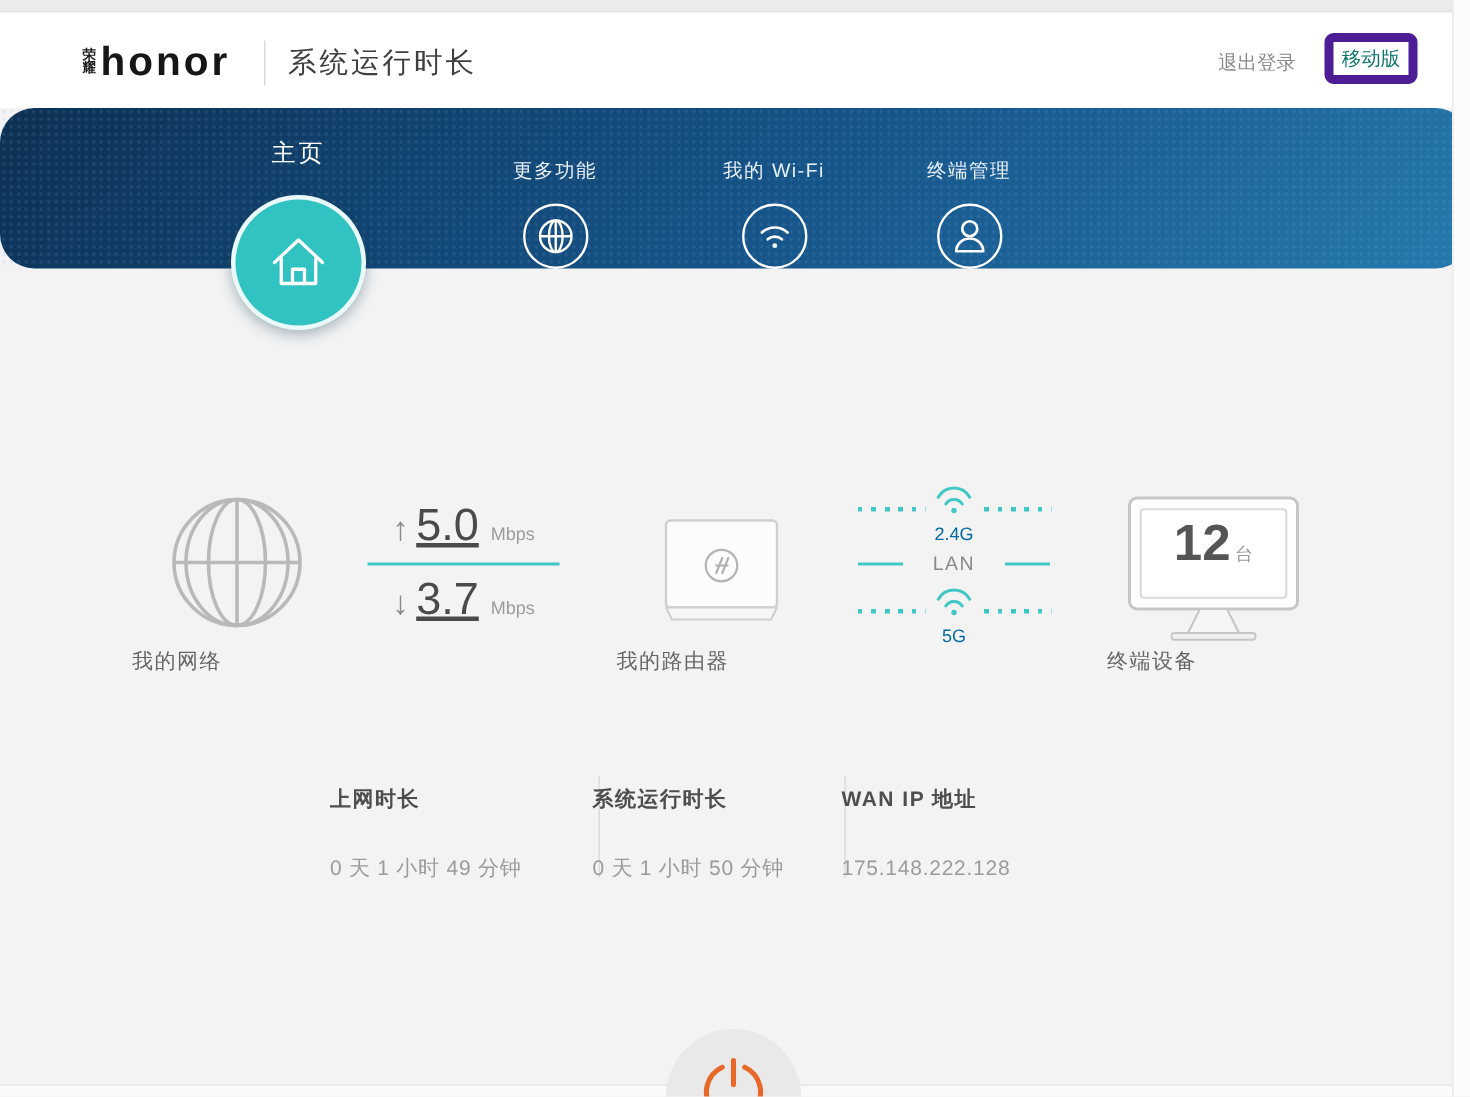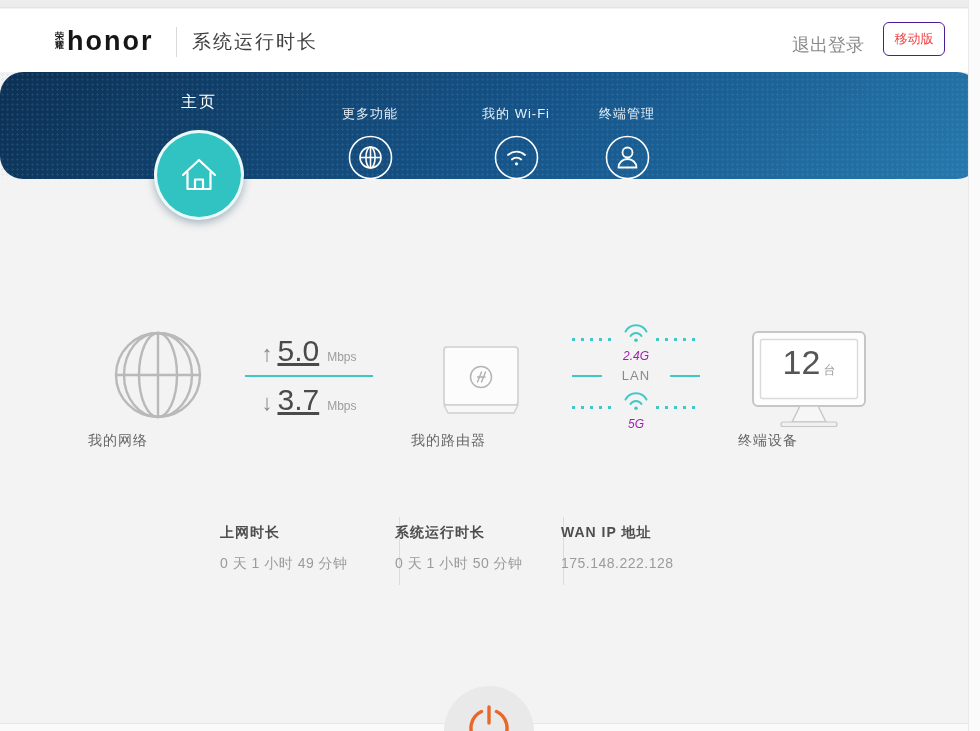--- a/index.html
+++ b/index.html
@@ -11,22 +11,22 @@
   .top-strip { position:absolute; left:0; top:0; width:980px; height:8px; background:#ececec; border-bottom:1px solid #e3e3e3; }
 
   
   .header { position:absolute; left:0; top:9px; width:980px; height:63px; background:#ffffff; }
   .logo-wrap { position:absolute; left:55px; top:14px; height:36px; display:flex; align-items:center; }
   .logo-stack { display:flex; flex-direction:column; justify-content:center; margin-right:3px; }
   .logo-stack span { font-size:9px; line-height:9px; font-weight:bold; color:#1a1a1a; }
   .logo-word { font-size:27px; font-weight:bold; letter-spacing:2px; color:#161616; line-height:34px; }
   .logo-divider { position:absolute; left:176px; top:18px; width:1px; height:30px; background:#d9d9d9; }
   .page-title { position:absolute; left:192px; top:20px; font-size:19px; letter-spacing:2px; color:#3f3f3f; }
-  .logout-link { position:absolute; right:116px; top:24px; font-size:18px; color:#8a8a8a; cursor:pointer; }
-  .mobile-btn { position:absolute; right:35px; top:13px; width:62px; height:34px; border:1px solid #4c1d95; border-radius:6px; background:#fff; font-size:13px; color:#ef4444; display:flex; align-items:center; justify-content:center; cursor:pointer; }
+  .logout-link { position:absolute; right:116px; top:24px; font-size:13px; color:#8a8a8a; cursor:pointer; }
+  .mobile-btn { position:absolute; right:35px; top:13px; width:62px; height:34px; border:6px solid #4c1d95; border-radius:6px; background:#fff; font-size:13px; color:#0f766e; display:flex; align-items:center; justify-content:center; cursor:pointer; }
 
   
   .nav { position:absolute; left:0; top:72px; width:980px; height:107px;
          background:linear-gradient(135deg,#0c3053 0%,#16558a 55%,#2679ad 100%);border-radius:23px; }
   .nav::after { content:""; position:absolute; inset:0;
          background-image:radial-gradient(circle, rgba(120,175,220,0.14) 1px, transparent 1.3px);
          background-size:5px 5px; pointer-events:none; }
   .nav-item { position:absolute; width:130px; text-align:center; cursor:pointer; z-index:2; }
   .nav-label { color:#e8f0f7; font-size:13px; letter-spacing:1px; display:block; }
   .nav-label-active { color:#ffffff; font-size:16px; letter-spacing:2px; display:block; }
@@ -45,32 +45,32 @@
   .speed-row { display:flex; align-items:baseline; justify-content:center; height:36px; }
   .speed-arrow { font-size:22px; color:#8a8a8a; margin-right:5px; }
   .speed-value { font-size:30px; color:#4a4a4a;text-decoration:underline; }
   .speed-unit { font-size:12px; color:#9c9c9c; margin-left:8px; }
   .speed-divider { width:128px; height:2px; background:#3ec6c9; margin:5px 0 6px; }
 
   
   .link-dots { position:absolute; height:3px;
          background:repeating-linear-gradient(90deg,#40c8c6 0 3px, transparent 3px 9px); }
   .link-solid { position:absolute; height:2px; background:#40c8c6; }
-  .link-caption { position:absolute; font-size:12px; color:#a21caf; text-align:center; width:60px;font-style:italic; }
+  .link-caption { position:absolute; font-size:12px; color:#0369a1; text-align:center; width:60px; }
   .lan-text { position:absolute; font-size:13px; color:#8a8a8a; letter-spacing:1px; }
 
   
   .monitor-count { position:absolute; left:753px; top:343px; width:112px; text-align:center; }
-  .monitor-count .num { font-size:34px; color:#555; }
+  .monitor-count .num { font-size:34px; color:#555;font-weight:bold; }
   .monitor-count .unit { font-size:12px; color:#999; margin-left:3px; }
 
   
   .stat-col { position:absolute; width:170px; text-align:left; }
   .stat-label { font-size:14px; color:#4e4e4e; font-weight:bold; letter-spacing:1px; }
-  .stat-value { font-size:14px; color:#9b9b9b; margin-top:13px; letter-spacing:0.5px; }
+  .stat-value { font-size:14px; color:#9b9b9b; margin-top:28px; letter-spacing:0.5px; }
   .stat-divider { position:absolute; width:1px; height:68px; top:517px; background:#dcdcdc; }
 
   
   .footer-strip { position:absolute; left:0; top:723px; width:980px; height:8px; background:#fafafa; border-top:1px solid #e7e7e7; z-index:1; }
   .power-btn { position:absolute; left:444px; top:686px; width:90px; height:90px; border-radius:50%;
          background:#e9e9e9; z-index:2; display:flex; align-items:flex-start; justify-content:center; cursor:pointer; }
 
   
   .scrollbar-track { position:absolute; right:0; top:0; width:12px; height:731px; background:#fbfbfb; border-left:1px solid #eaeaea; z-index:5; }
 
@@ -120,21 +120,21 @@
       <div class="nav-icon-circle">
         <svg width="45" height="45" viewBox="0 0 45 45" fill="none" stroke="#fdfdfd" stroke-width="1.8" stroke-linecap="round">
           <circle cx="22.5" cy="22.5" r="21" stroke-width="1.6"></circle>
           <path d="M14 20 a12.5 12.5 0 0 1 17 0"></path>
           <path d="M17.8 24.5 a7 7 0 0 1 9.4 0"></path>
           <circle cx="22.5" cy="28.8" r="1.6" fill="#fdfdfd" stroke="none"></circle>
         </svg>
       </div>
     </div>
 
-    <div class="nav-item" style="left:562px; top:33px;">
+    <div class="nav-item" style="left:581px; top:33px;">
       <span class="nav-label">终端管理</span>
       <div class="nav-icon-circle">
         <svg width="45" height="45" viewBox="0 0 45 45" fill="none" stroke="#fdfdfd" stroke-width="1.8">
           <circle cx="22.5" cy="22.5" r="21" stroke-width="1.6"></circle>
           <circle cx="22.5" cy="17.5" r="5"></circle>
           <path d="M13.5 32.5 a9 8.5 0 0 1 18 0 Z" stroke-linejoin="round"></path>
         </svg>
       </div>
     </div>
 

